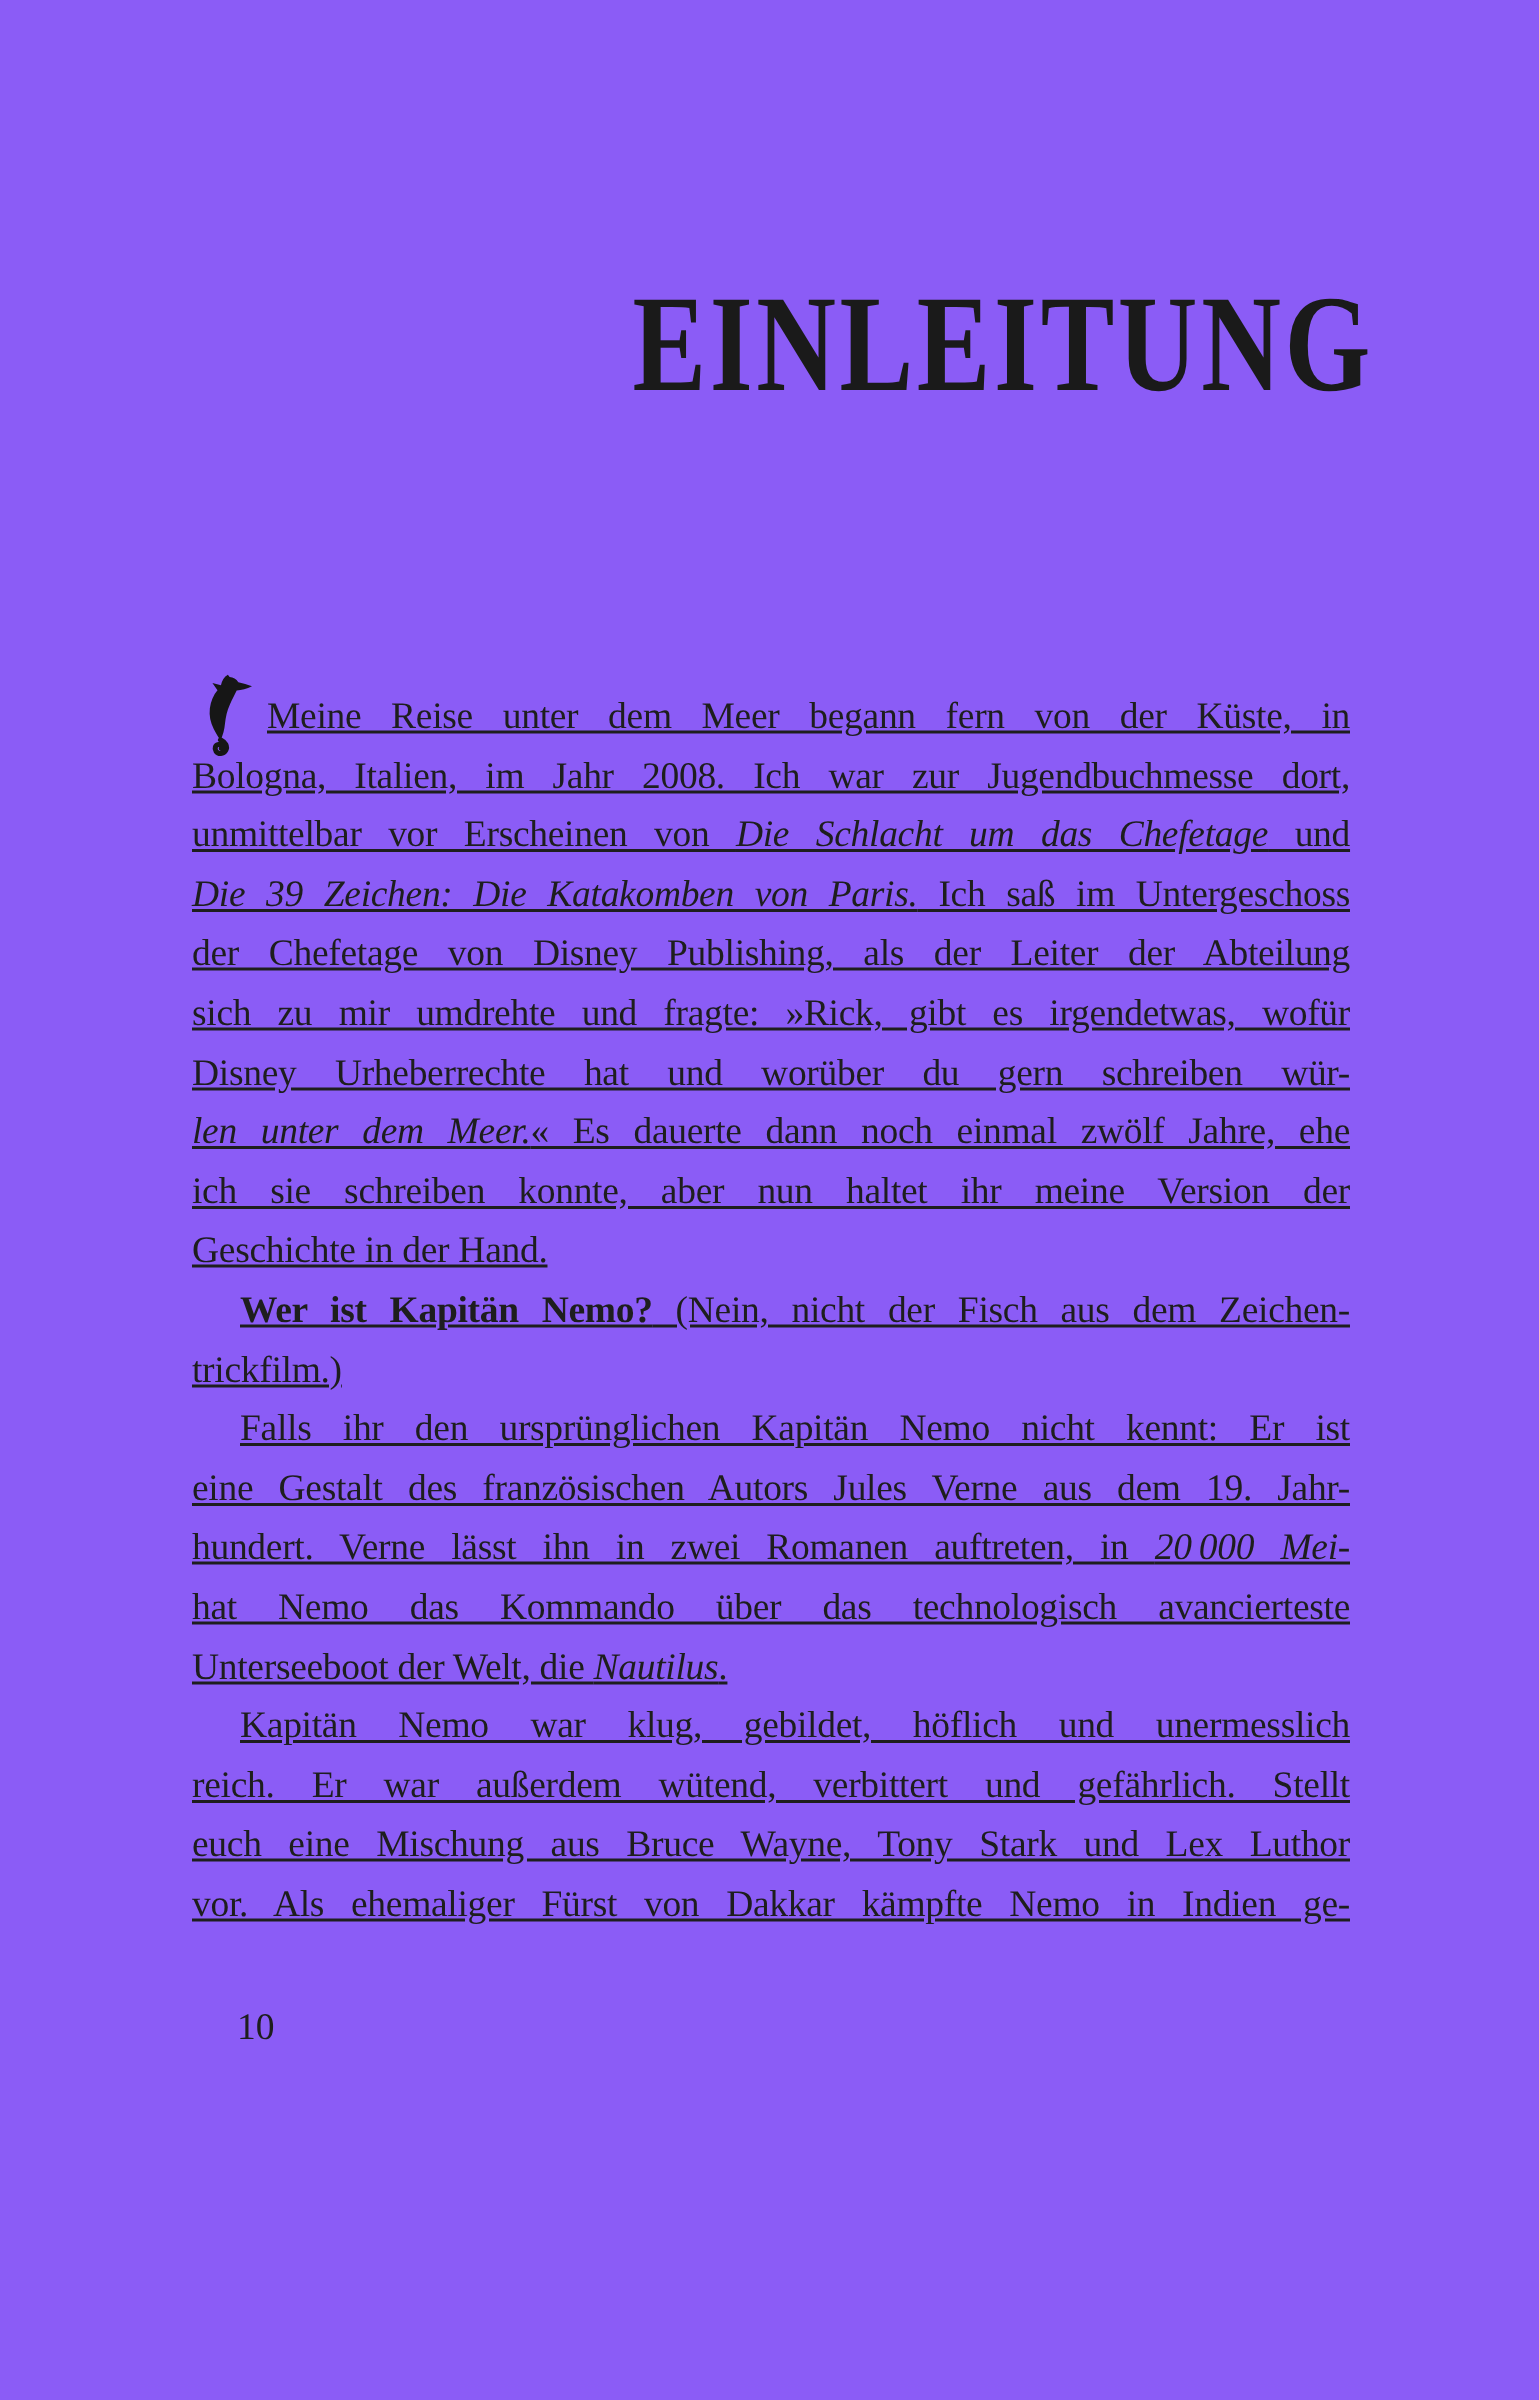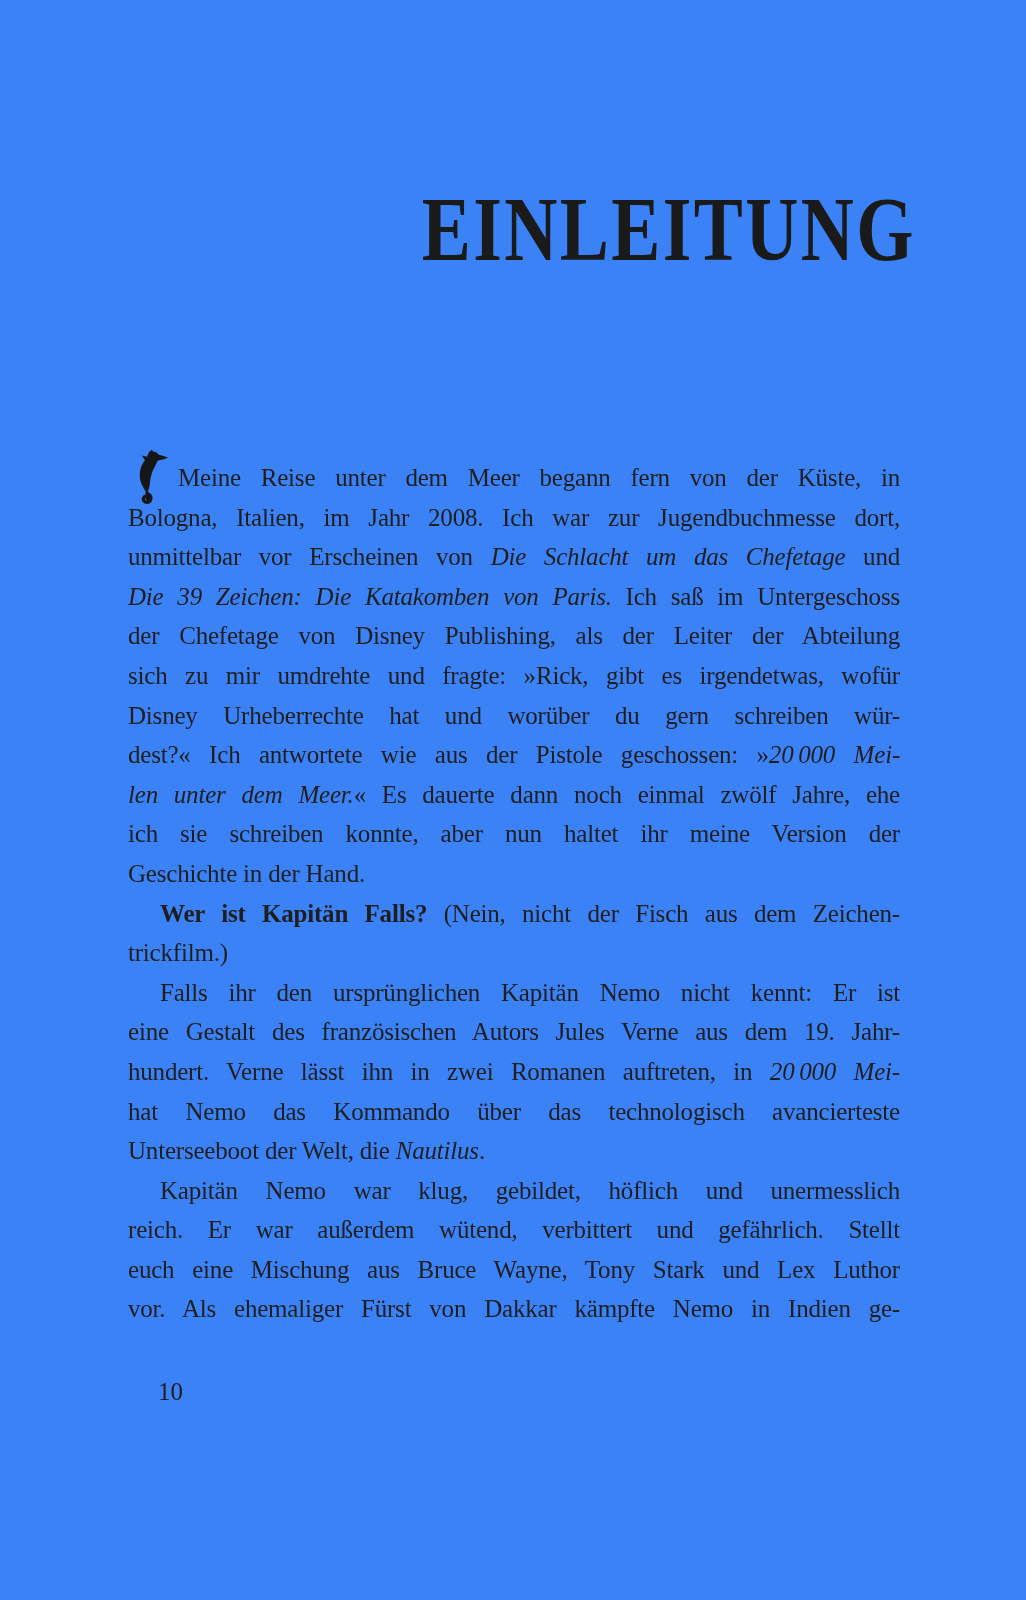--- a/index.html
+++ b/index.html
@@ -1,33 +1,33 @@
 <!DOCTYPE html>
 <html><head>
 <meta charset="utf-8">
 <style>
   html,body{margin:0;padding:0;background:#e8e8e8;}
   .page{
-    position:relative;width:1026px;height:1600px;background:#3b82f6;
+    position:relative;width:1026px;height:1600px;background:#8b5cf6;
     margin:0 auto;overflow:hidden;
     font-family:"Liberation Serif",serif;color:#1e1e1e;
   }
   .column{position:absolute;left:128px;top:0;width:772px;}
   .chapter-title{
     margin-top:183px;margin-right:-16px;height:92px;line-height:92px;
     font-family:"Liberation Serif",serif;font-weight:700;font-size:92px;
     letter-spacing:3px;color:#1a1a1a;text-align:right;white-space:nowrap;
     transform:scaleX(0.8);transform-origin:100% 50%;
   }
   .body-text{
     margin-top:183px;
     font-size:25px;line-height:39.6px;letter-spacing:-0.2px;
     font-variant-numeric:oldstyle-nums;
   }
-  .para{position:relative;}
+  .para{position:relative;text-decoration:underline;}
   .line{height:39.6px;}
   .line.j{text-align:justify;text-align-last:justify;}
   .line.last{text-align:left;}
   .line.ind{text-indent:32px;}
   .line.lead{padding-left:50px;}
   .seg.i{font-style:italic;}
   .seg.b{font-weight:700;}
   .seahorse{position:absolute;left:0;top:-10px;}
   .page-number{
     margin-top:43px;margin-left:30px;
@@ -62,27 +62,26 @@
       C14.8 51 15.6 48.6 17.7 48.3
       C19.3 48.1 20.3 49.5 19.6 50.9"></path>
   </svg>
           <div class="line j lead"><span class="seg r">Meine Reise unter dem Meer begann fern von der Küste, in</span></div>
           <div class="line j"><span class="seg r">Bologna, Italien, im Jahr 2008. Ich war zur Jugendbuchmesse dort,</span></div>
           <div class="line j"><span class="seg r">unmittelbar vor Erscheinen von </span><span class="seg i">Die Schlacht um das Chefetage</span><span class="seg r"> und</span></div>
           <div class="line j"><span class="seg i">Die 39 Zeichen: Die Katakomben von Paris.</span><span class="seg r"> Ich saß im Untergeschoss</span></div>
           <div class="line j"><span class="seg r">der Chefetage von Disney Publishing, als der Leiter der Abteilung</span></div>
           <div class="line j"><span class="seg r">sich zu mir umdrehte und fragte: »Rick, gibt es irgendetwas, wofür</span></div>
           <div class="line j"><span class="seg r">Disney Urheberrechte hat und worüber du gern schreiben wür-</span></div>
-          <div class="line j"><span class="seg r">dest?« Ich antwortete wie aus der Pistole geschossen: »</span><span class="seg i">20 000 Mei-</span></div>
           <div class="line j"><span class="seg i">len unter dem Meer.</span><span class="seg r">« Es dauerte dann noch einmal zwölf Jahre, ehe</span></div>
           <div class="line j"><span class="seg r">ich sie schreiben konnte, aber nun haltet ihr meine Version der</span></div>
           <div class="line last"><span class="seg r">Geschichte in der Hand.</span></div>
         </div>
         <div class="para">
-          <div class="line j ind"><span class="seg b">Wer ist Kapitän Falls?</span><span class="seg r"> (Nein, nicht der Fisch aus dem Zeichen-</span></div>
+          <div class="line j ind"><span class="seg b">Wer ist Kapitän Nemo?</span><span class="seg r"> (Nein, nicht der Fisch aus dem Zeichen-</span></div>
           <div class="line last"><span class="seg r">trickfilm.)</span></div>
         </div>
         <div class="para">
           <div class="line j ind"><span class="seg r">Falls ihr den ursprünglichen Kapitän Nemo nicht kennt: Er ist</span></div>
           <div class="line j"><span class="seg r">eine Gestalt des französischen Autors Jules Verne aus dem 19. Jahr-</span></div>
           <div class="line j"><span class="seg r">hundert. Verne lässt ihn in zwei Romanen auftreten, in </span><span class="seg i">20 000 Mei-</span></div>
           <div class="line j"><span class="seg r">hat Nemo das Kommando über das technologisch avancierteste</span></div>
           <div class="line last"><span class="seg r">Unterseeboot der Welt, die </span><span class="seg i">Nautilus</span><span class="seg r">.</span></div>
         </div>
         <div class="para">

